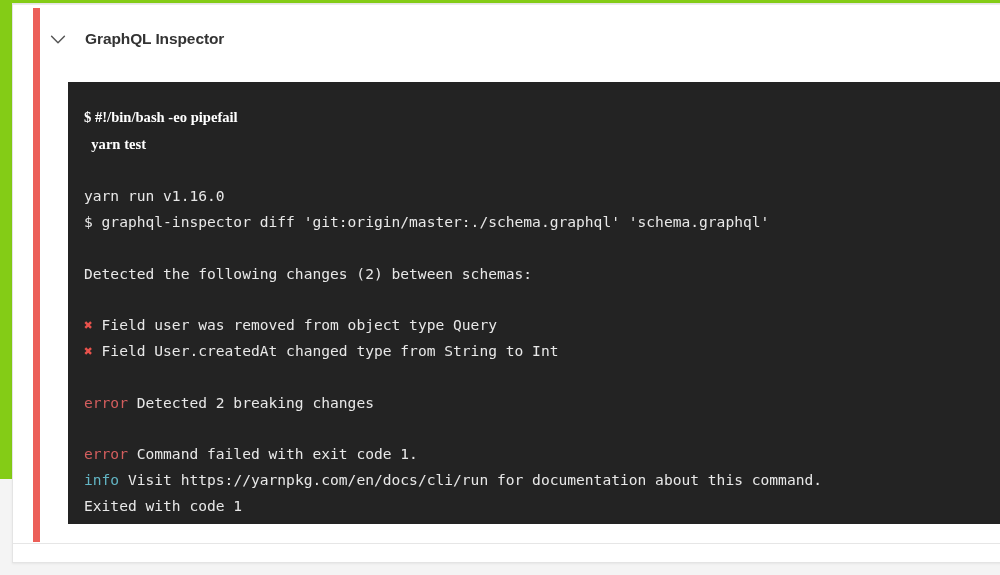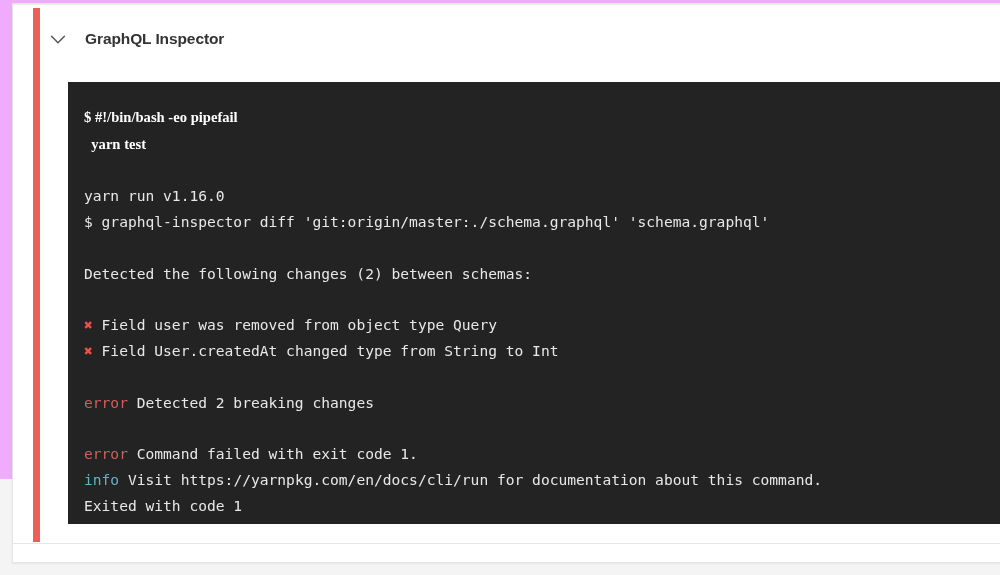--- a/index.html
+++ b/index.html
@@ -10,21 +10,21 @@
     height: 575px;
     overflow: hidden;
     background: #f4f4f4;
     font-family: "Liberation Sans", sans-serif;
   }
 
   .page {
     position: relative;
     width: 1000px;
     height: 479px;
-    background: #f0abfc;
+    background: #84cc16;
   }
 
   
   .card {
     position: absolute;
     left: 12px;
     top: 3px;
     width: 1000px;
     height: 560px;
     background: #ffffff;

